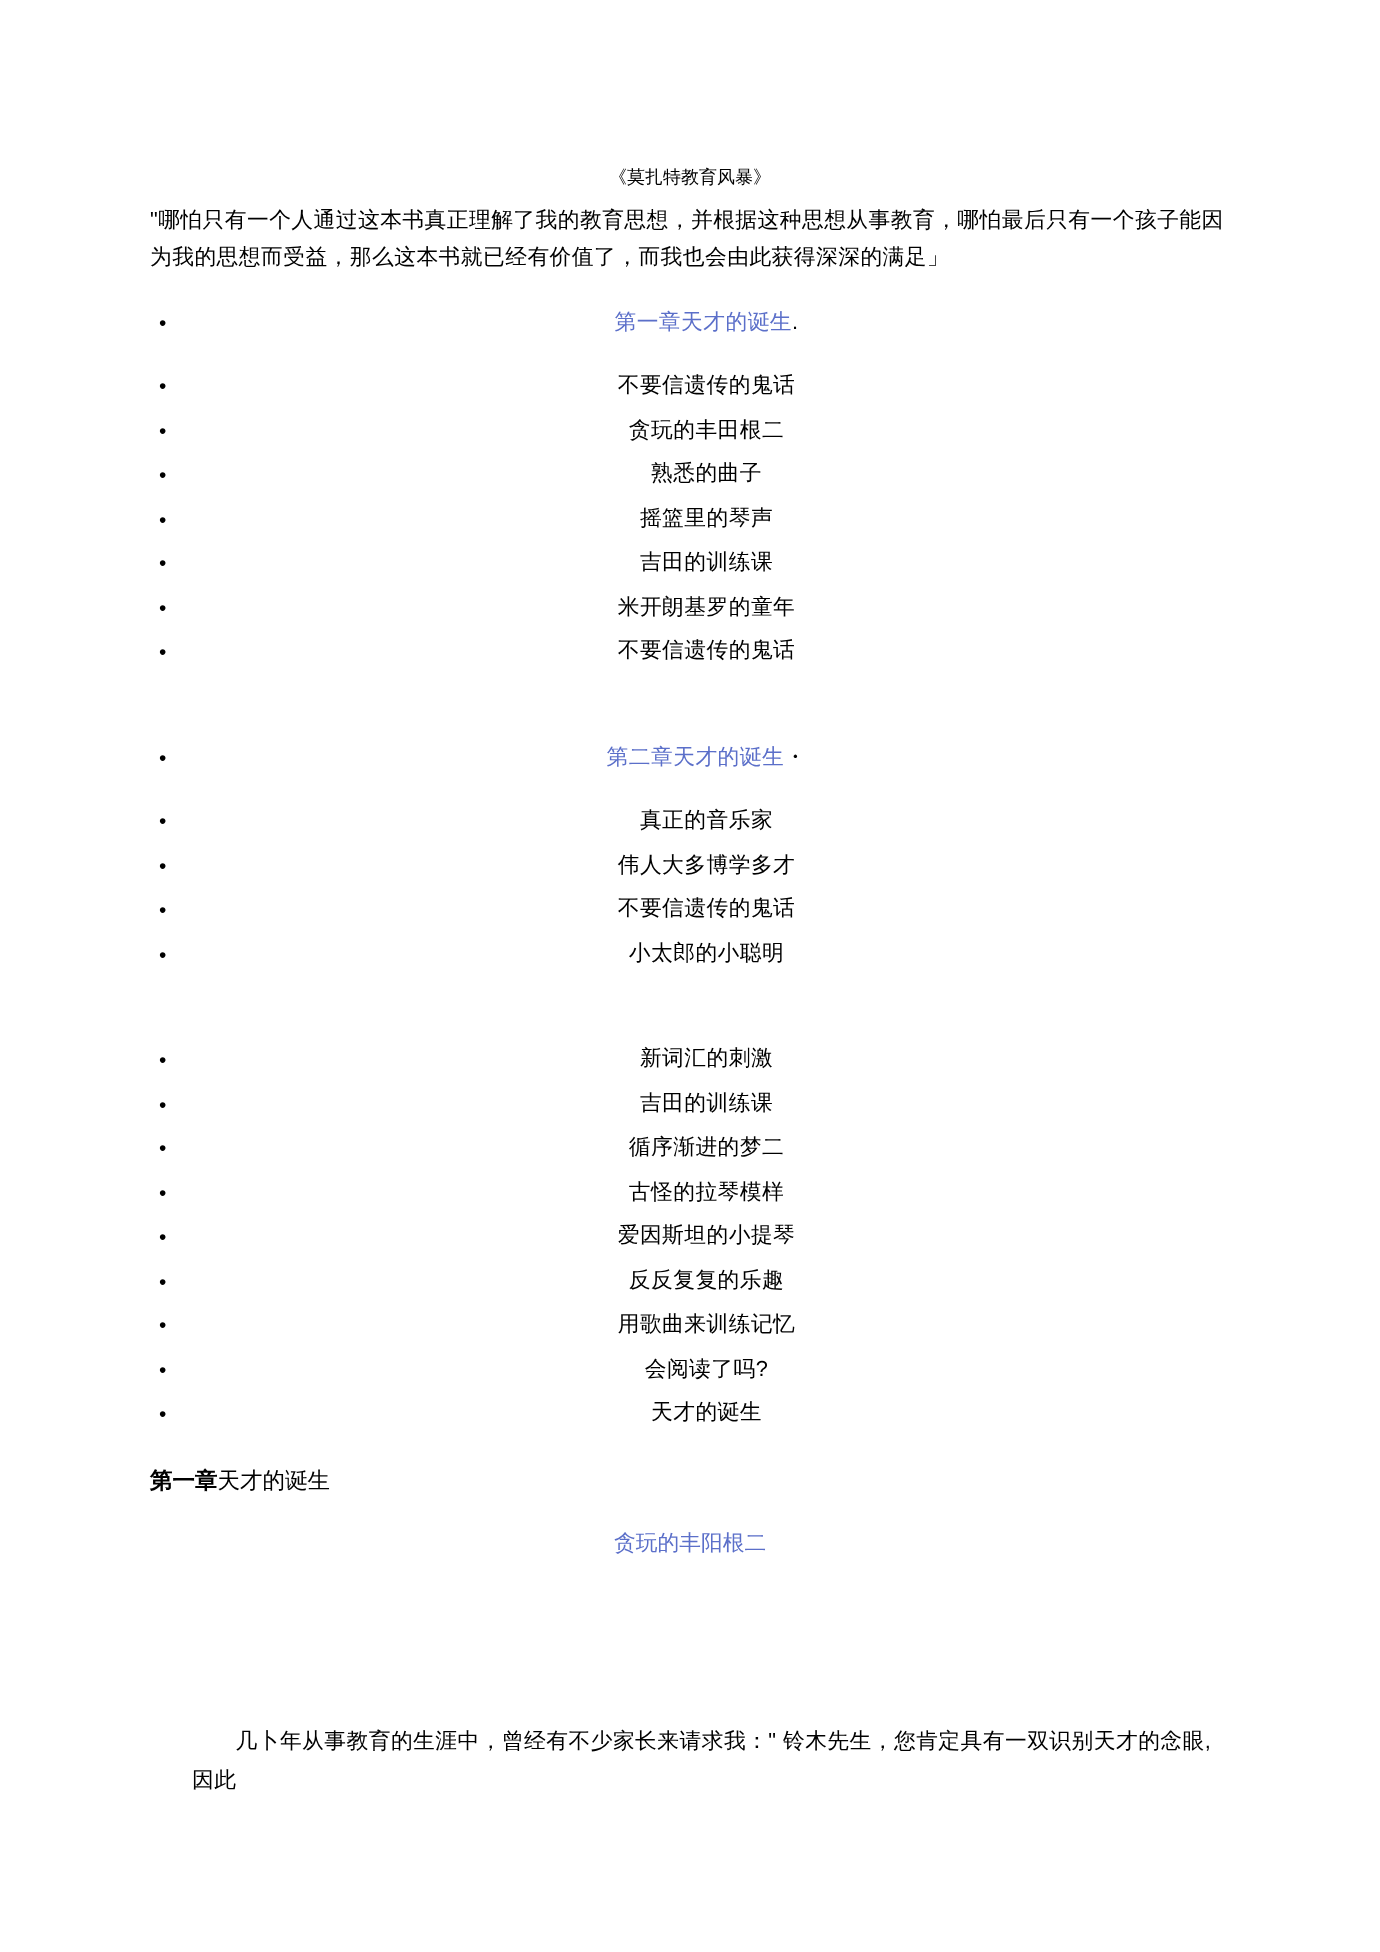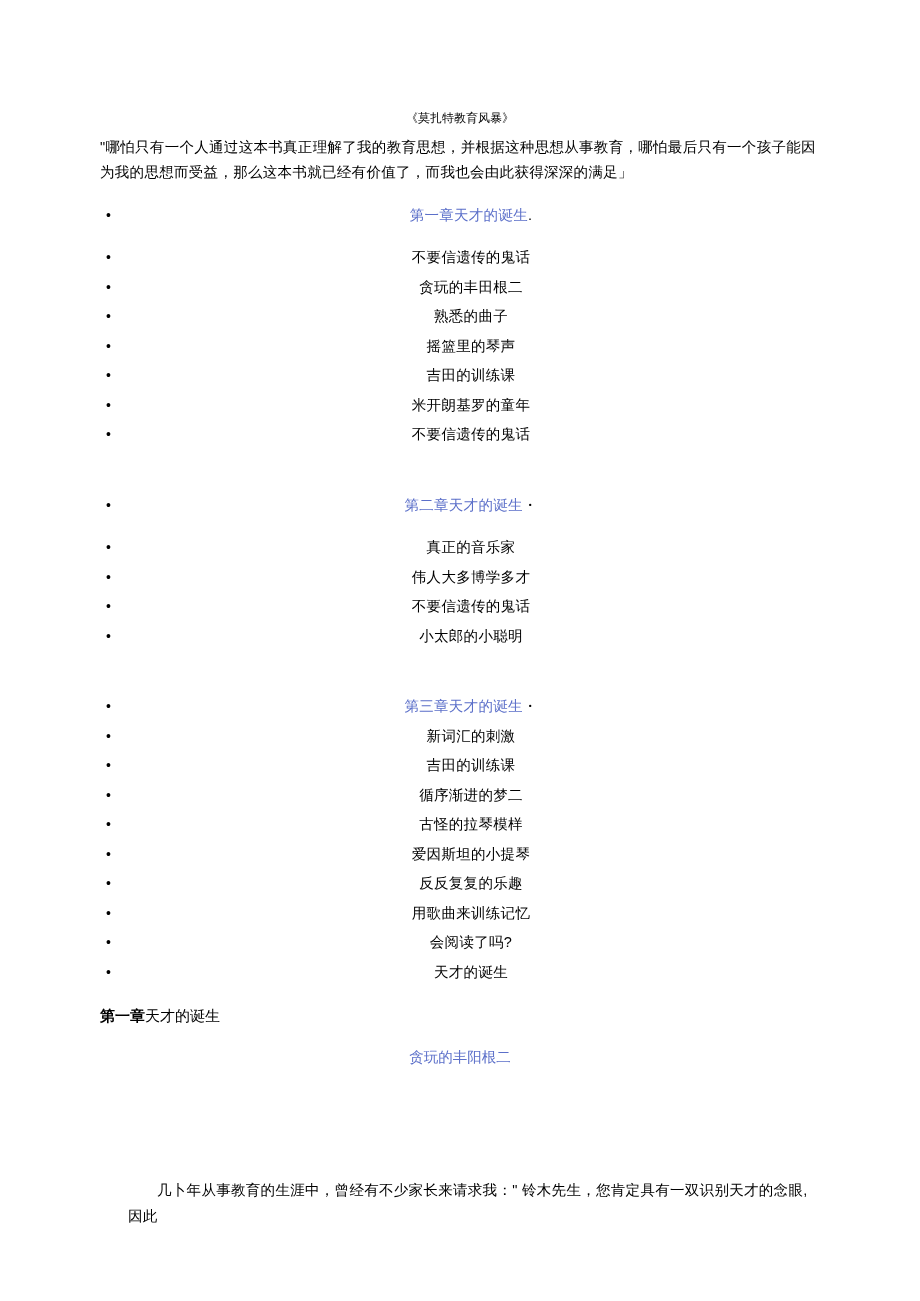--- a/index.html
+++ b/index.html
@@ -115,23 +115,20 @@
   </ul>
   <ul class="toc">
     <li>真正的音乐家</li>
     <li>伟人大多博学多才</li>
     <li>不要信遗传的鬼话</li>
     <li>小太郎的小聪明</li>
   </ul>
   <div class="toc-gap"></div>
 
   <ul class="toc">
-    <li class="chapter-link">
-      <a href="#">第三章天才的诞生</a><span class="trail-dot">・</span>
-    </li>
     <li>新词汇的刺激</li>
     <li>吉田的训练课</li>
     <li>循序渐进的梦二</li>
     <li>古怪的拉琴模样</li>
     <li>爱因斯坦的小提琴</li>
     <li>反反复复的乐趣</li>
     <li>用歌曲来训练记忆</li>
     <li>会阅读了吗?</li>
     <li>天才的诞生</li>
   </ul>

